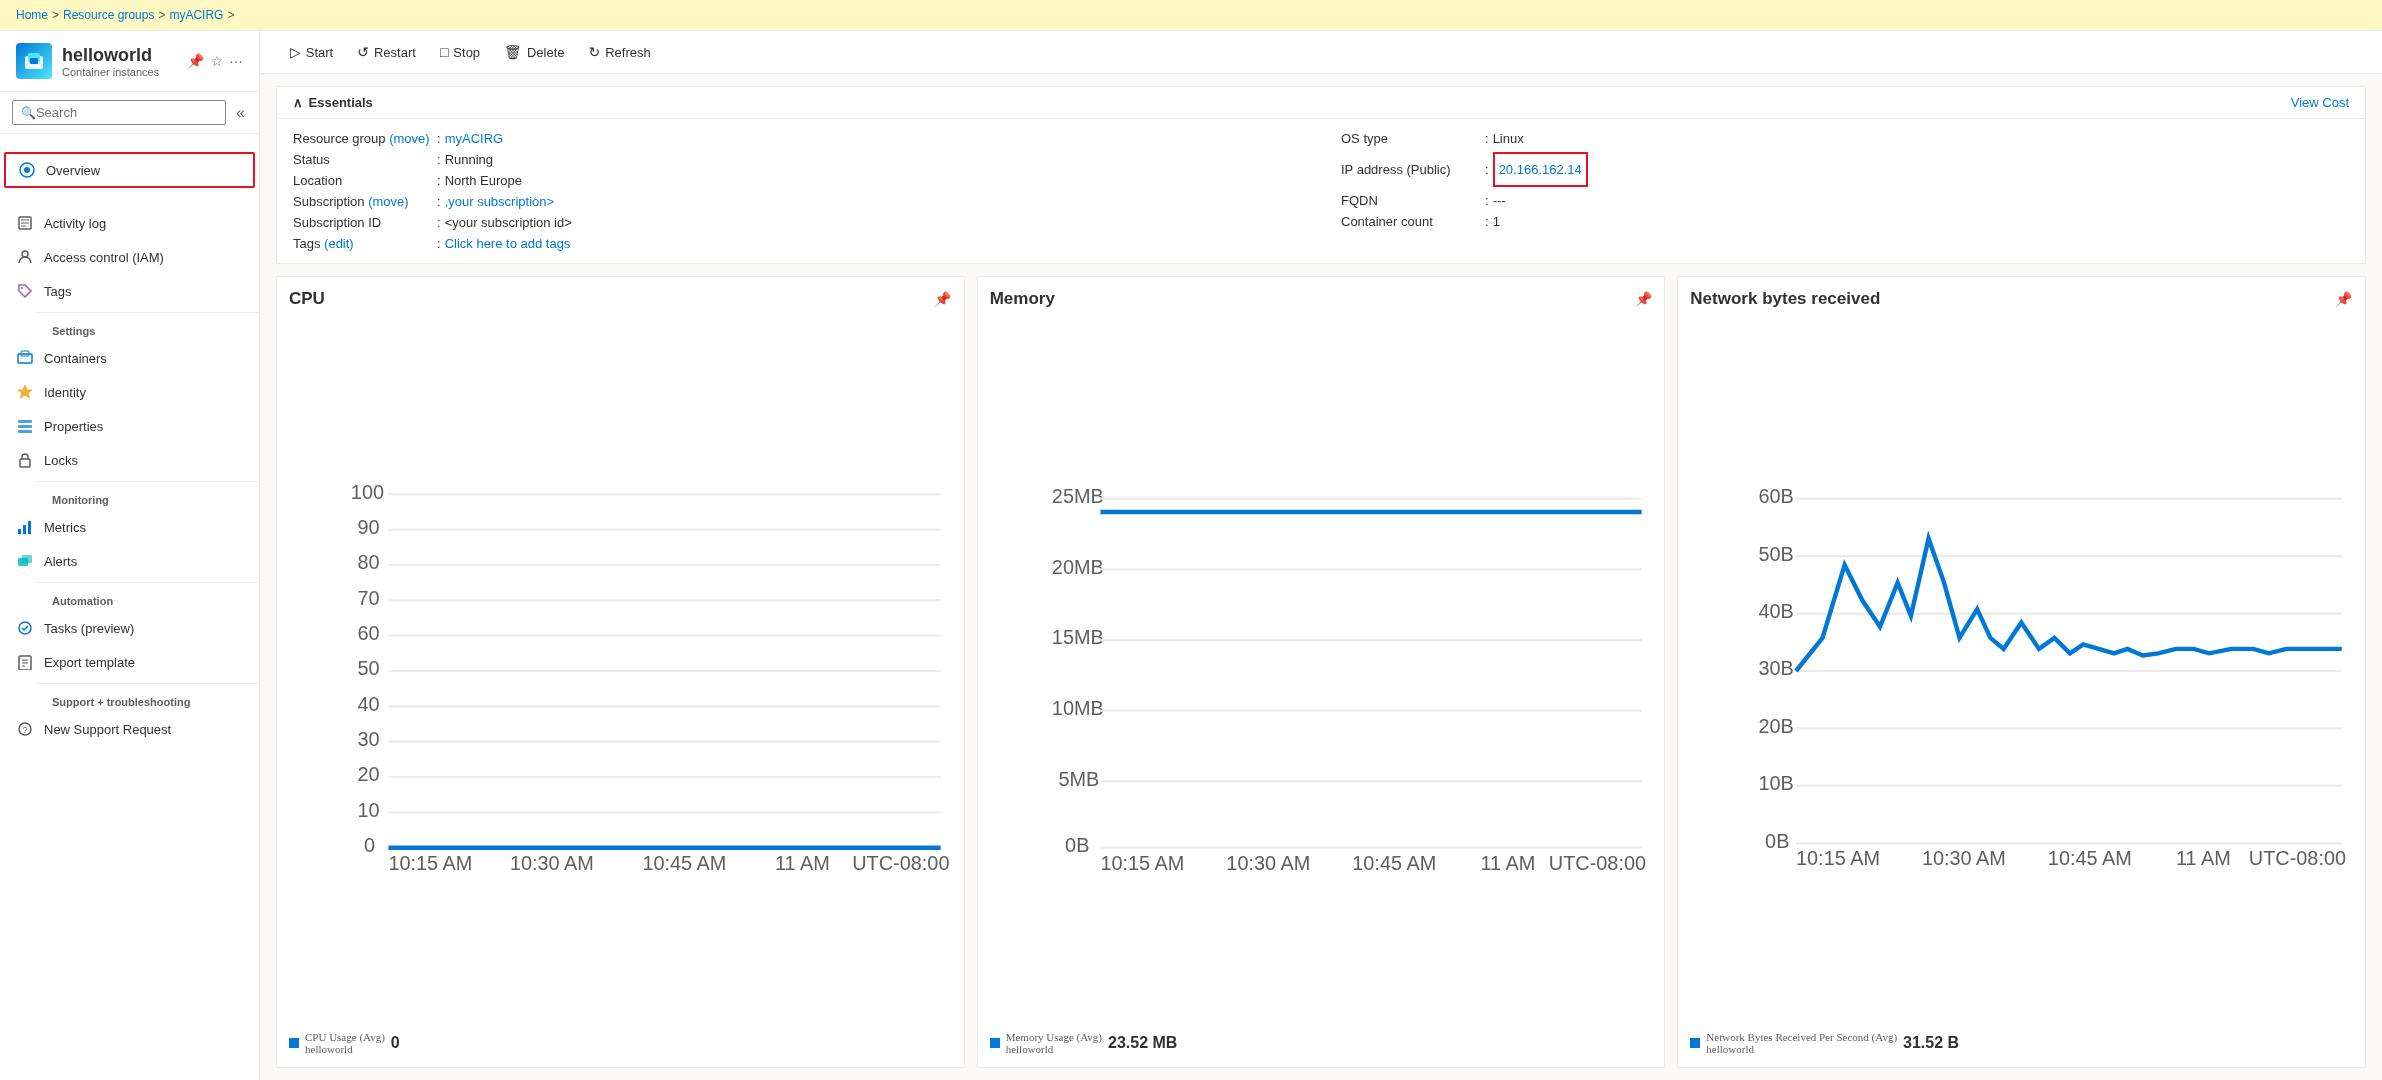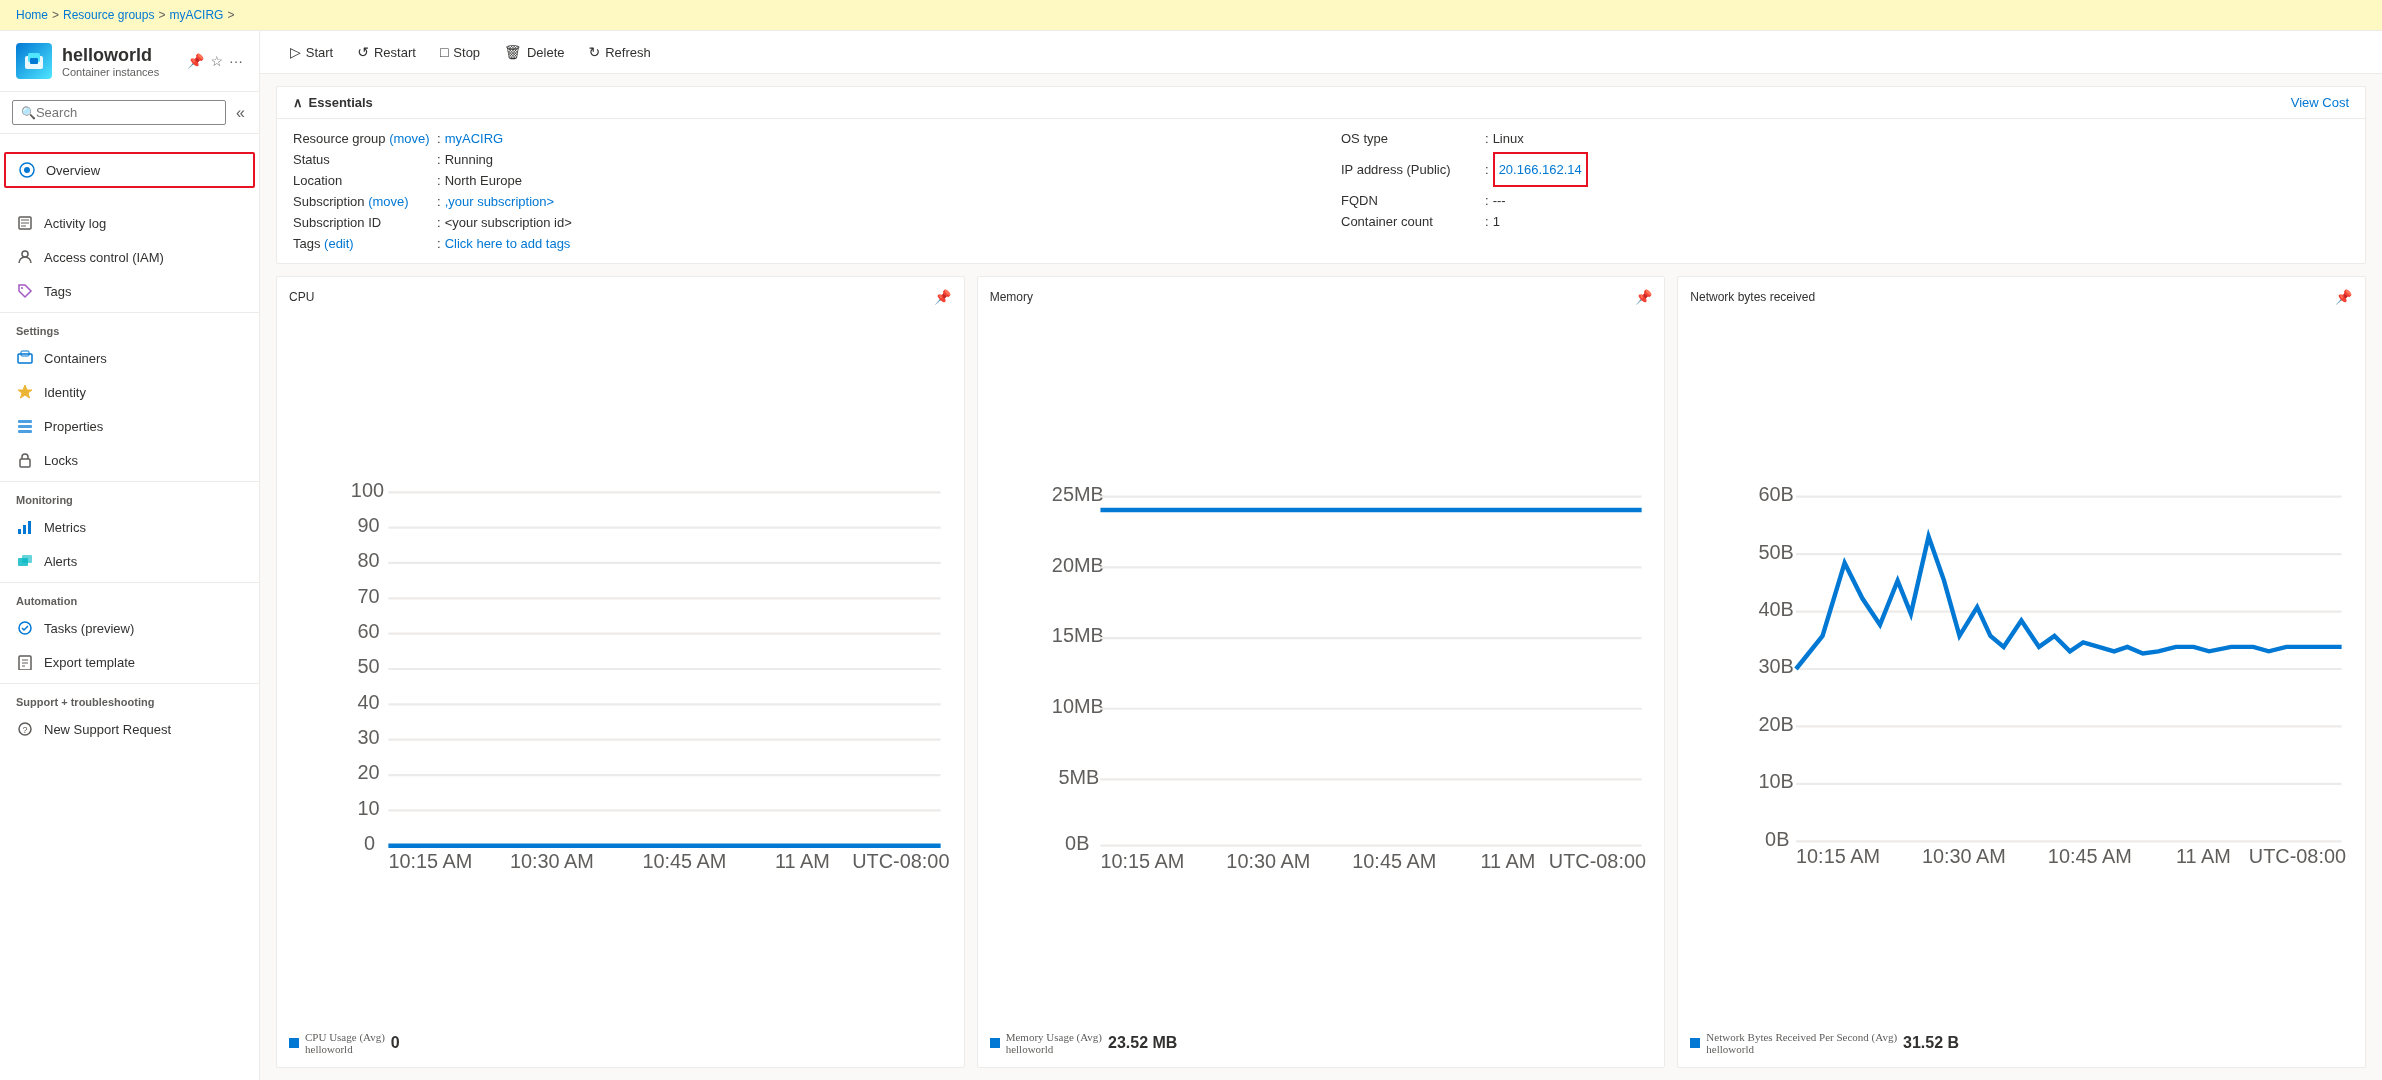--- a/index.html
+++ b/index.html
@@ -29,21 +29,21 @@
     
     .search-box { padding: 8px 12px; border-bottom: 1px solid #edebe9; display: flex; align-items: center; gap: 8px; }
     .search-input-wrapper { flex: 1; display: flex; align-items: center; border: 1px solid #8a8886; border-radius: 2px; padding: 4px 8px; background: #fff; }
     .search-input-wrapper input { border: none; outline: none; font-size: 13px; flex: 1; }
     .search-icon-small { color: #605e5c; font-size: 12px; }
     .collapse-icon { color: #605e5c; cursor: pointer; font-size: 16px; padding: 2px; }
     
     
     .nav-item { display: flex; align-items: center; gap: 10px; padding: 8px 16px; cursor: pointer; color: #323130; text-decoration: none; font-size: 13px; }
     .nav-icon { width: 18px; height: 18px; display: flex; align-items: center; justify-content: center; flex-shrink: 0; }
-    .nav-section-header { padding: 12px 16px 4px; font-size: 11px; font-weight: 600; color: #605e5c; text-transform: none; border-top: 1px solid #edebe9; margin-top: 4px; }
+    .nav-section-header { padding: 12px 16px 4px; font-size: 11px; font-weight: 600; color: #605e5c; text-transform: none; border-top: 1px solid #edebe9; margin-top: 4px; margin-left: 36px; }
     
     
     .content { flex: 1; display: flex; flex-direction: column; overflow: hidden; background: #faf9f8; }
     
     
     .toolbar { background: #fff; padding: 8px 20px; display: flex; align-items: center; gap: 4px; border-bottom: 1px solid #edebe9; }
     .toolbar-btn { display: flex; align-items: center; gap: 5px; padding: 5px 10px; border: none; background: transparent; cursor: pointer; font-size: 13px; color: #323130; border-radius: 2px; }
     .toolbar-btn-icon { font-size: 14px; }
     
     
@@ -58,21 +58,21 @@
     .essentials-label { color: #323130; min-width: 140px; flex-shrink: 0; }
     .essentials-sep { color: #323130; }
     .essentials-value { color: #323130; }
     .essentials-link { color: #0078d4; text-decoration: none; }
     .ip-highlight { border: 2px solid #e81123; padding: 8px 4px; display: inline-block; color: #0078d4; font-weight: 500; }
     
     
     .charts-area { display: flex; gap: 12px; padding: 12px 16px; flex: 1; overflow: hidden; }
     .chart-card { background: #fff; border: 1px solid #edebe9; border-radius: 2px; flex: 1; display: flex; flex-direction: column; padding: 12px; min-height: 0; overflow: hidden; }
     .chart-header { display: flex; align-items: center; justify-content: space-between; margin-bottom: 8px; }
-    .chart-title { font-size: 12px; font-weight: 400; color: #323130; }
+    .chart-title { font-size: 17px; font-weight: 700; color: #323130; }
     .chart-pin { color: #605e5c; cursor: pointer; font-size: 14px; }
     
     .chart-body { flex: 1; position: relative; min-height: 0; }
     svg.chart-svg { width: 100%; height: 100%; }
     
     .chart-footer { margin-top: 6px; display: flex; align-items: center; gap: 6px; }
     .chart-legend-icon { width: 10px; height: 10px; background: #0078d4; flex-shrink: 0; }
     .chart-legend-text { font-size: 11px; color: #605e5c; font-family: Liberation Serif, serif; }
     .chart-value { font-size: 16px; font-weight: 600; color: #323130; }
     

